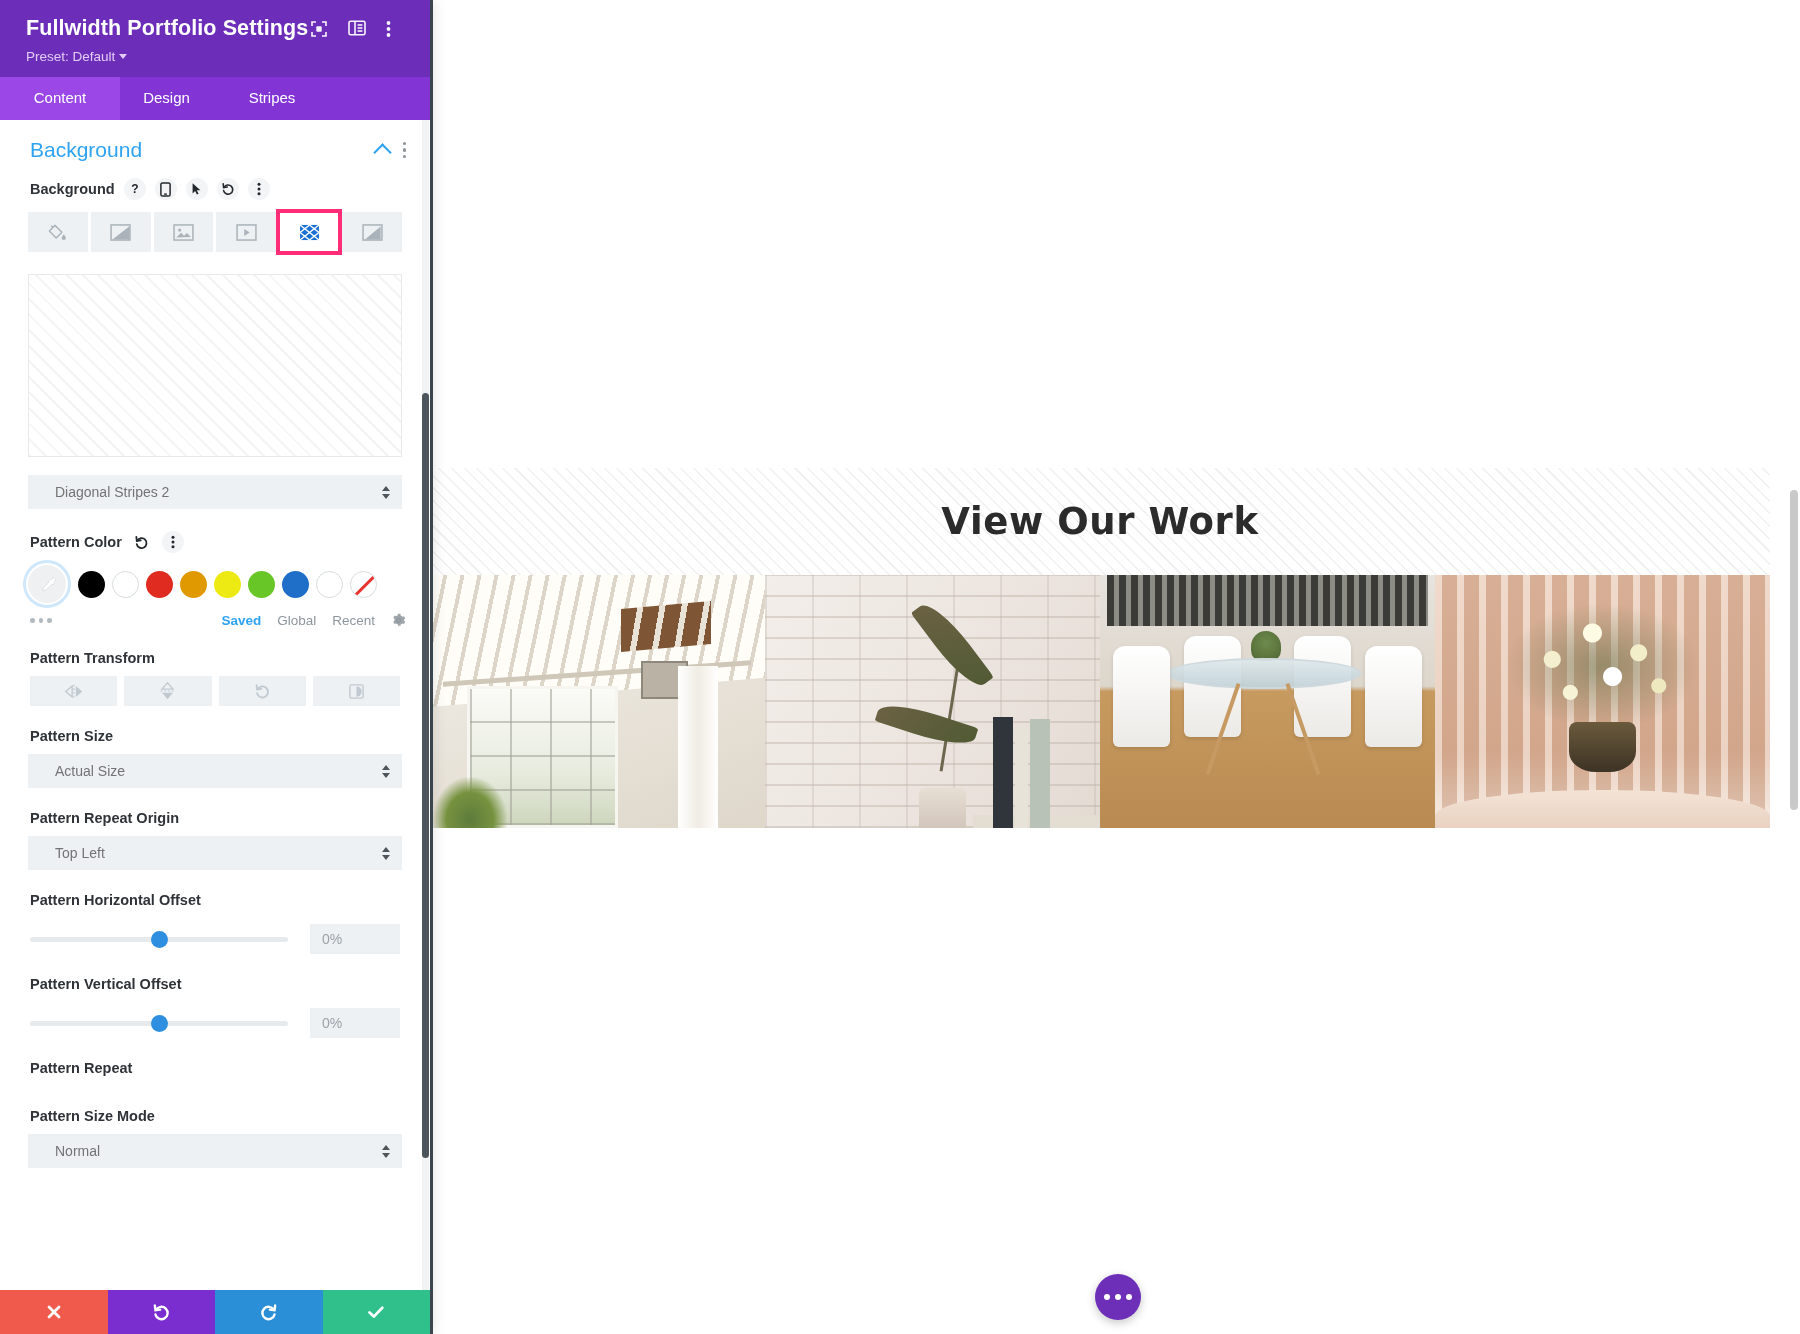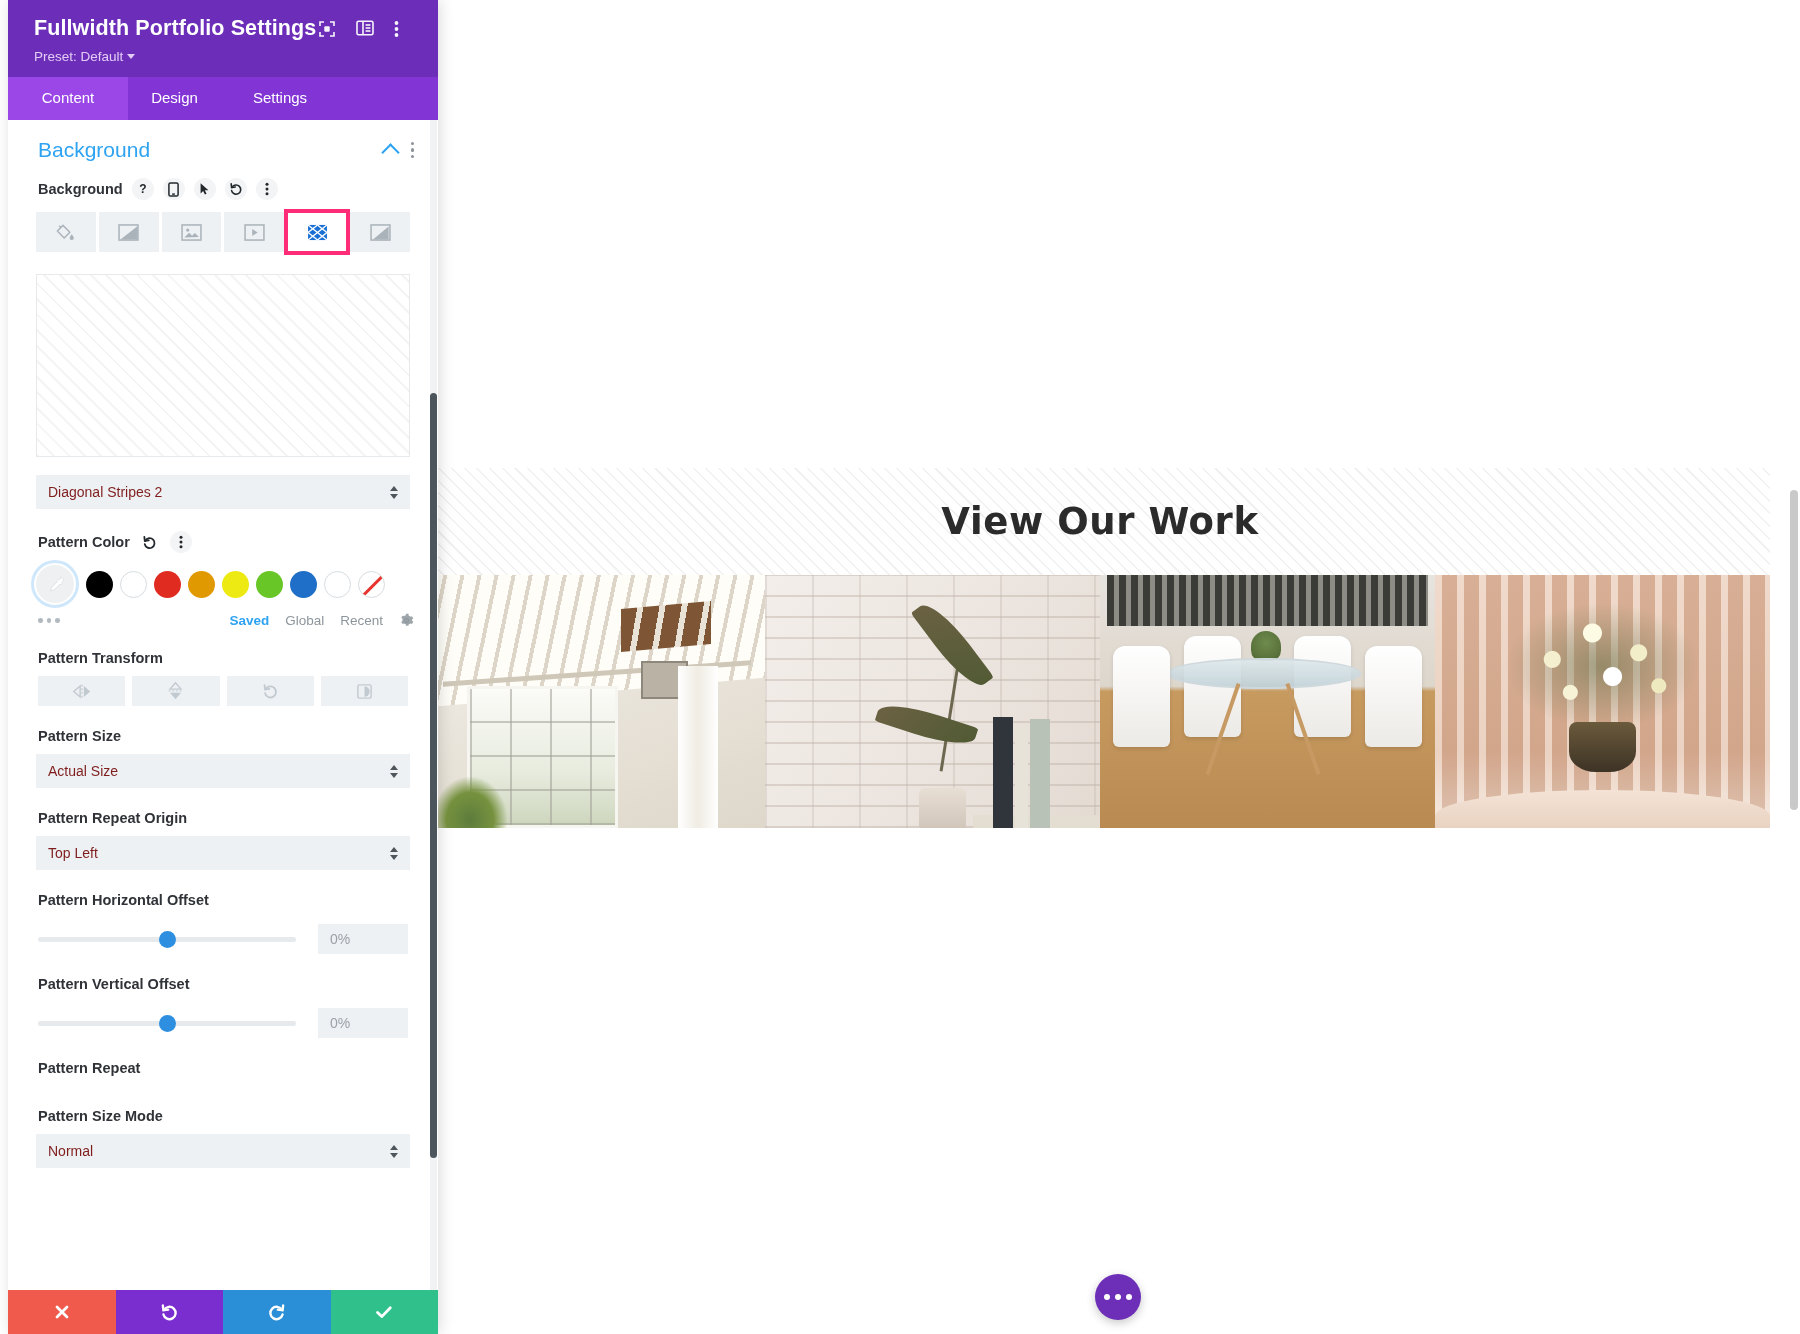--- a/index.html
+++ b/index.html
@@ -206,21 +206,21 @@
     width:46px; height:46px; border-radius:50%;
     background:#6d2eb8;
     display:flex; align-items:center; justify-content:center;
     gap:5px;
     box-shadow:0 3px 10px rgba(0,0,0,.22);
   }
   .fab i { width:6px; height:6px; border-radius:50%; background:#fff; display:block; }
 
   
   #panel {
-    position:absolute; left:8px; top:0;
+    position:absolute; left:0; top:0;
     width:430px; height:1334px;
     background:#ffffff;
     box-shadow: 2px 0 14px rgba(0,0,0,.14);
     display:flex; flex-direction:column;
     overflow:hidden;
     justify-content:flex-end;
   }
 
   .panel-header {
     background:#6c2eb9;
@@ -313,21 +313,21 @@
         45deg,
         rgba(0,0,0,.045) 0px, rgba(0,0,0,.045) 2px,
         rgba(0,0,0,0) 2px, rgba(0,0,0,0) 11px);
   }
 
   .select {
     margin:18px 28px 0 28px; height:34px;
     background:#eef1f4; display:flex; align-items:center;
     padding:0 12px; cursor:pointer; position:relative;
   }
-  .select span.val { font-size:14px; color:#7f1d1d; flex:1 1 auto; }
+  .select span.val { font-size:14px; color:#737373; flex:1 1 auto;margin-left:15px; }
   .sel-arrows { display:flex; flex-direction:column; gap:3px; }
   .sel-arrows i {
     width:0;height:0;border-left:4px solid transparent;border-right:4px solid transparent;
     display:block;
   }
   .sel-arrows i.up { border-bottom:5px solid #4e565c; }
   .sel-arrows i.dn { border-top:5px solid #4e565c; }
 
   .sub-label-row {
     display:flex; align-items:center; gap:9px;
@@ -511,21 +511,21 @@
       </div>
     </div>
     <div class="preset-row">
       <span class="preset-text">Preset: Default</span><span class="caret-down"></span>
     </div>
   </div>
 
   <div class="tabs">
     <div class="tab t1 active">Content</div>
     <div class="tab t2">Design</div>
-    <div class="tab t3">Settings</div>
+    <div class="tab t3">Stripes</div>
   </div>
 
   <div class="panel-body">
     <div class="panel-scroll-track"></div>
     <div class="panel-scrollbar"></div>
 
     <div class="section-head">
       <h2>Background</h2>
       <span class="chev-up"></span>
       <span class="kebab">

